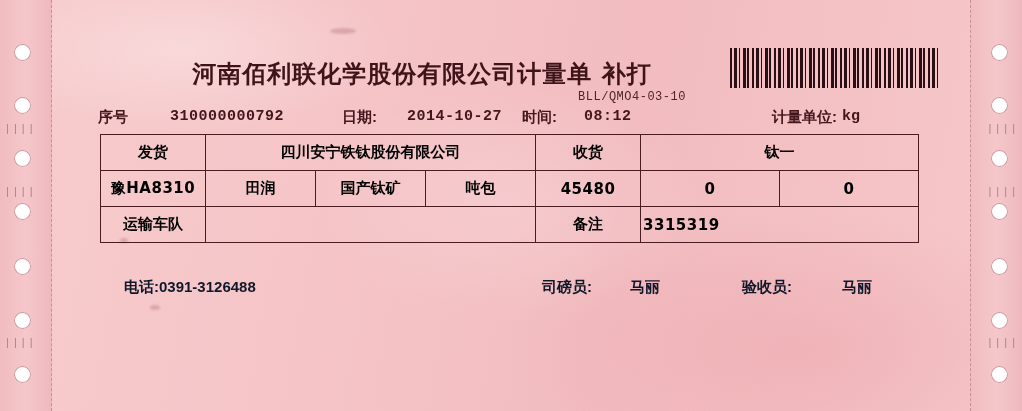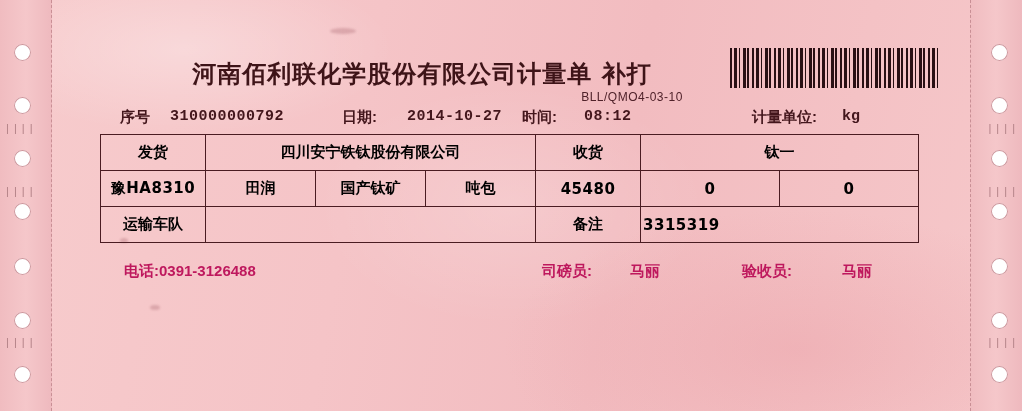--- a/index.html
+++ b/index.html
@@ -84,21 +84,21 @@
   }
   .form-code {
     position: absolute;
     left: 470px;
     top: 90px;
     width: 220px;
     text-align: center;
     font-size: 12px;
     letter-spacing: 0.5px;
     color: #50222a;
-    font-family: Liberation Sans, sans-serif;
+    font-family: Liberation Mono, monospace;
   }
   .barcode {
     position: absolute;
     right: 30px;
     top: 48px;
     width: 210px;
     height: 40px;
     background:
       repeating-linear-gradient(90deg,
         #2a1014 0px, #2a1014 2px, transparent 2px, transparent 4px,
@@ -111,27 +111,27 @@
     position: absolute;
     top: 108px;
     left: 0;
     width: 918px;
     height: 22px;
     font-size: 15px;
     font-weight: bold;
     color: #43161c;
   }
   .meta-item { position: absolute; white-space: nowrap; }
-  .m-seq-label { left: 68px; top: 0; }
+  .m-seq-label { left: 46px; top: 0; }
   .m-seq-value { left: 118px; top: 0; font-family: "Liberation Mono", monospace; letter-spacing: 0.5px; }
   .m-date-label { left: 290px; top: 0; }
   .m-date-value { left: 355px; top: 0; font-family: "Liberation Mono", monospace; letter-spacing: 0.5px; }
   .m-time-label { left: 470px; top: 0; }
   .m-time-value { left: 532px; top: 0; font-family: "Liberation Mono", monospace; letter-spacing: 0.5px; }
-  .m-unit-label { left: 700px; top: 0; }
+  .m-unit-label { left: 720px; top: 0; }
   .m-unit-value { left: 790px; top: 0; font-family: "Liberation Mono", monospace; }
 
   table.grid {
     position: absolute;
     left: 48px;
     top: 134px;
     width: 818px;
     border-collapse: collapse;
     table-layout: fixed;
   }
@@ -146,27 +146,27 @@
     padding: 0 2px;
     font-family: "DejaVu Sans", sans-serif;
   }
   td.num {
     font-family: "Liberation Mono", monospace;
     letter-spacing: 0.5px;
   }
   td.blank { }
   .footer {
     position: absolute;
-    top: 262px;
+    top: 278px;
     left: 0;
     width: 918px;
     height: 24px;
     font-size: 15px;
     font-weight: bold;
-    color: #be185d;
+    color: #0f172a;
   }
   .f-item { position: absolute; white-space: nowrap; }
   .f-phone { left: 72px; top: 0; }
   .f-oper-label { left: 490px; top: 0; }
   .f-oper-value { left: 578px; top: 0; }
   .f-check-label { left: 690px; top: 0; }
   .f-check-value { left: 790px; top: 0; }
   .smudge {
     position: absolute;
     background: rgba(160,90,100,0.30);

